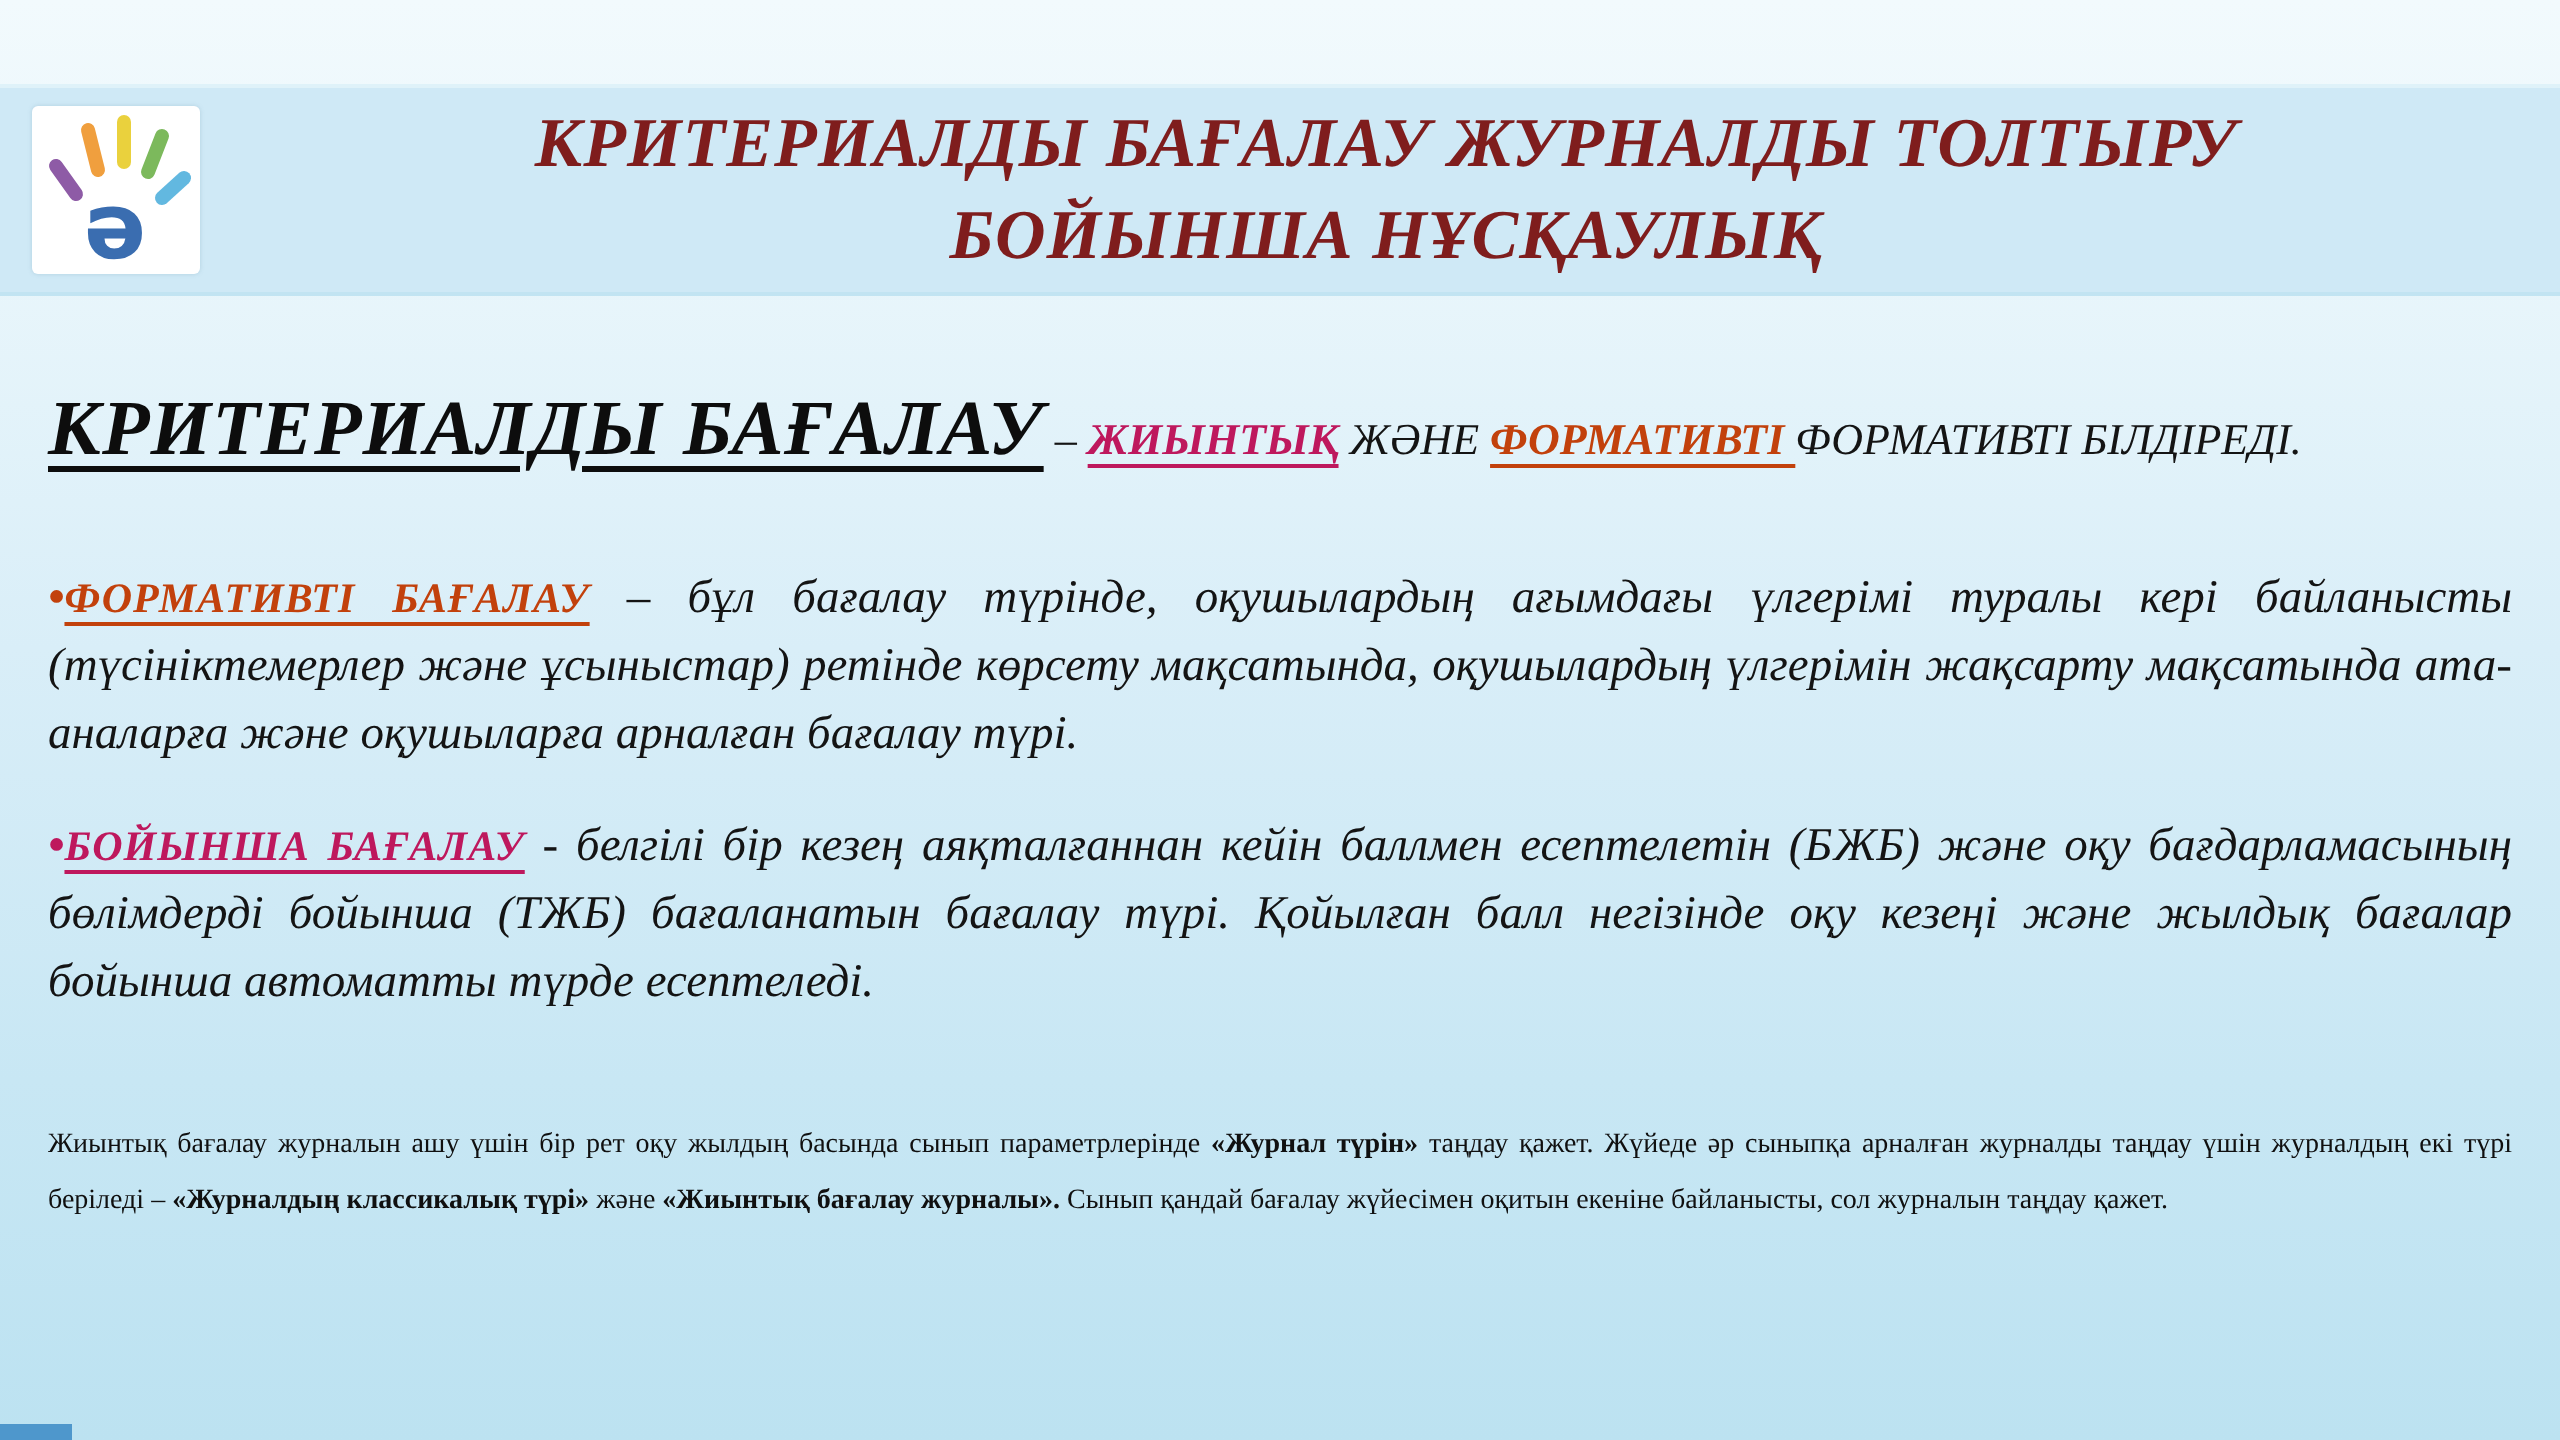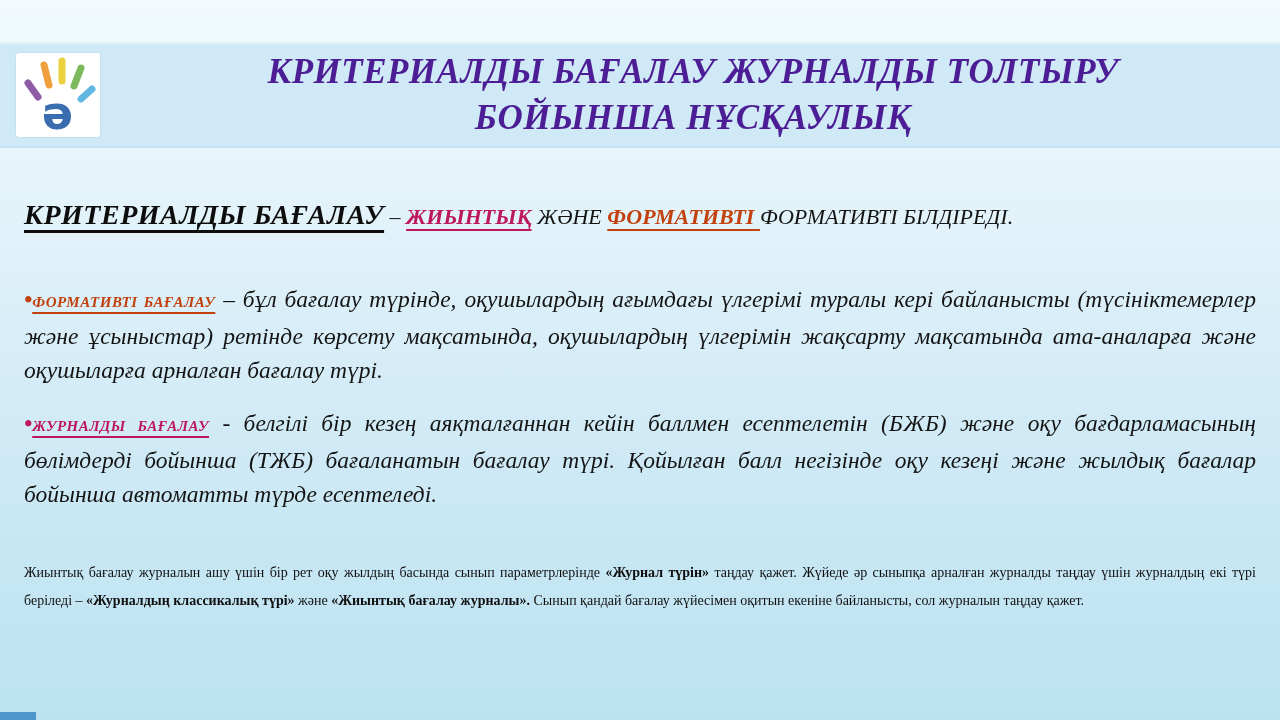--- a/index.html
+++ b/index.html
@@ -23,53 +23,53 @@
     box-shadow:0 0 2px rgba(120,160,180,.35);
   }
   .logo-box svg{display:block;width:84px;height:84px;}
   .logo-letter{
     font-family:"DejaVu Sans",sans-serif;
     font-weight:bold;fill:#3a6db0;font-size:46px;
   }
   .title{
     margin-left:118px;margin-right:12px;padding-top:5px;
     text-align:center;
-    color:#4c1d95;
+    color:#7f1d1d;
     font-size:35px;line-height:46px;
     font-weight:bold;font-style:italic;
     letter-spacing:.5px;
   }
   
   .intro{
     position:absolute;left:24px;right:24px;top:194px;
     line-height:42px;color:#121212;white-space:nowrap;
   }
   .intro-term{
-    font-size:28px;font-weight:bold;font-style:italic;color:#0d0d0d;
+    font-size:39px;font-weight:bold;font-style:italic;color:#0d0d0d;
     text-decoration:underline;text-decoration-thickness:3px;text-underline-offset:6px;
     letter-spacing:.5px;
   }
   .intro-rest{font-size:22px;font-style:italic;color:#141414;}
   .term-green{
     color:#be185d;font-weight:bold;
     text-decoration:underline;text-decoration-thickness:2px;text-underline-offset:5px;
   }
   .term-cyan{
     color:#c2410c;font-weight:bold;
     text-decoration:underline;text-decoration-thickness:2px;text-underline-offset:5px;
   }
   .para{
     position:absolute;left:24px;right:24px;margin:0;
     font-style:italic;font-size:23.5px;line-height:34px;color:#141414;
     text-align:justify;
   }
   .para .bullet{font-weight:bold;text-decoration:none;}
   .para-formative{top:282px;}
   .para-summative{top:406px;}
-  .para .lead-term{font-size:15px;letter-spacing:.5px;}
+  .para .lead-term{font-size:21px;letter-spacing:.5px;}
   .footer-para{
     position:absolute;left:24px;right:24px;top:559px;margin:0;
     font-style:normal;font-size:14px;line-height:28px;color:#101010;
     text-align:justify;
   }
   .footer-para b{font-weight:bold;}
   .corner-strip{
     position:absolute;left:0;bottom:0;width:36px;height:8px;
     background:#4e97cc;
   }
@@ -98,21 +98,21 @@
 
   <div class="intro">
     <span class="intro-term">КРИТЕРИАЛДЫ БАҒАЛАУ</span><span class="intro-rest"> – </span><span class="intro-rest term-green">ЖИЫНТЫҚ</span><span class="intro-rest"> ЖӘНЕ </span><span class="intro-rest term-cyan">ФОРМАТИВТІ </span><span class="intro-rest">ФОРМАТИВТІ БІЛДІРЕДІ.</span>
   </div>
 
   <p class="para para-formative">
     <span class="term-cyan bullet">•</span><span class="term-cyan lead-term">ФОРМАТИВТІ БАҒАЛАУ</span><span> – бұл бағалау түрінде, оқушылардың ағымдағы үлгерімі туралы кері байланысты (түсініктемерлер және ұсыныстар) ретінде көрсету мақсатында, оқушылардың үлгерімін жақсарту мақсатында ата-аналарға және оқушыларға арналған бағалау түрі.</span>
   </p>
 
   <p class="para para-summative">
-    <span class="term-green bullet">•</span><span class="term-green lead-term">ЖУРНАЛДЫ БАҒАЛАУ</span><span> - белгілі бір кезең аяқталғаннан кейін баллмен есептелетін (БЖБ) және оқу бағдарламасының бөлімдерді бойынша (ТЖБ) бағаланатын бағалау түрі. Қойылған балл негізінде оқу кезеңі және жылдық бағалар бойынша автоматты түрде есептеледі.</span>
+    <span class="term-green bullet">•</span><span class="term-green lead-term">БОЙЫНША БАҒАЛАУ</span><span> - белгілі бір кезең аяқталғаннан кейін баллмен есептелетін (БЖБ) және оқу бағдарламасының бөлімдерді бойынша (ТЖБ) бағаланатын бағалау түрі. Қойылған балл негізінде оқу кезеңі және жылдық бағалар бойынша автоматты түрде есептеледі.</span>
   </p>
 
   <p class="footer-para">
     <span>Жиынтық бағалау журналын ашу үшін бір рет оқу жылдың басында сынып параметрлерінде </span><b>«Журнал түрін»</b><span> таңдау қажет. Жүйеде әр сыныпқа арналған журналды таңдау үшін журналдың екі түрі беріледі – </span><b>«Журналдың классикалық түрі»</b><span> және </span><b>«Жиынтық бағалау журналы».</b><span> Сынып қандай бағалау жүйесімен оқитын екеніне байланысты, сол журналын таңдау қажет.</span>
   </p>
 
   <div class="corner-strip"></div>
 
 </div>
 

